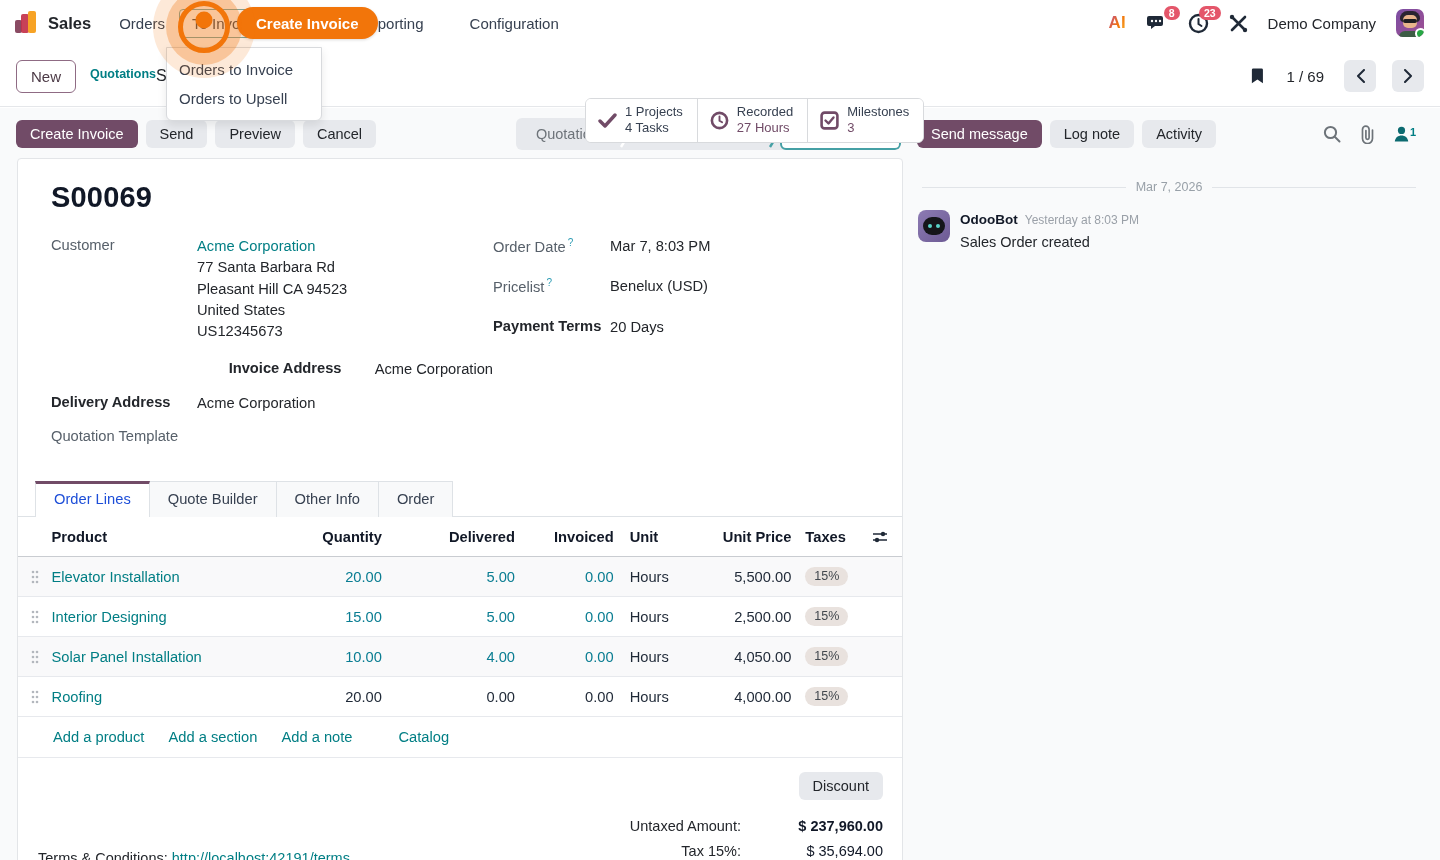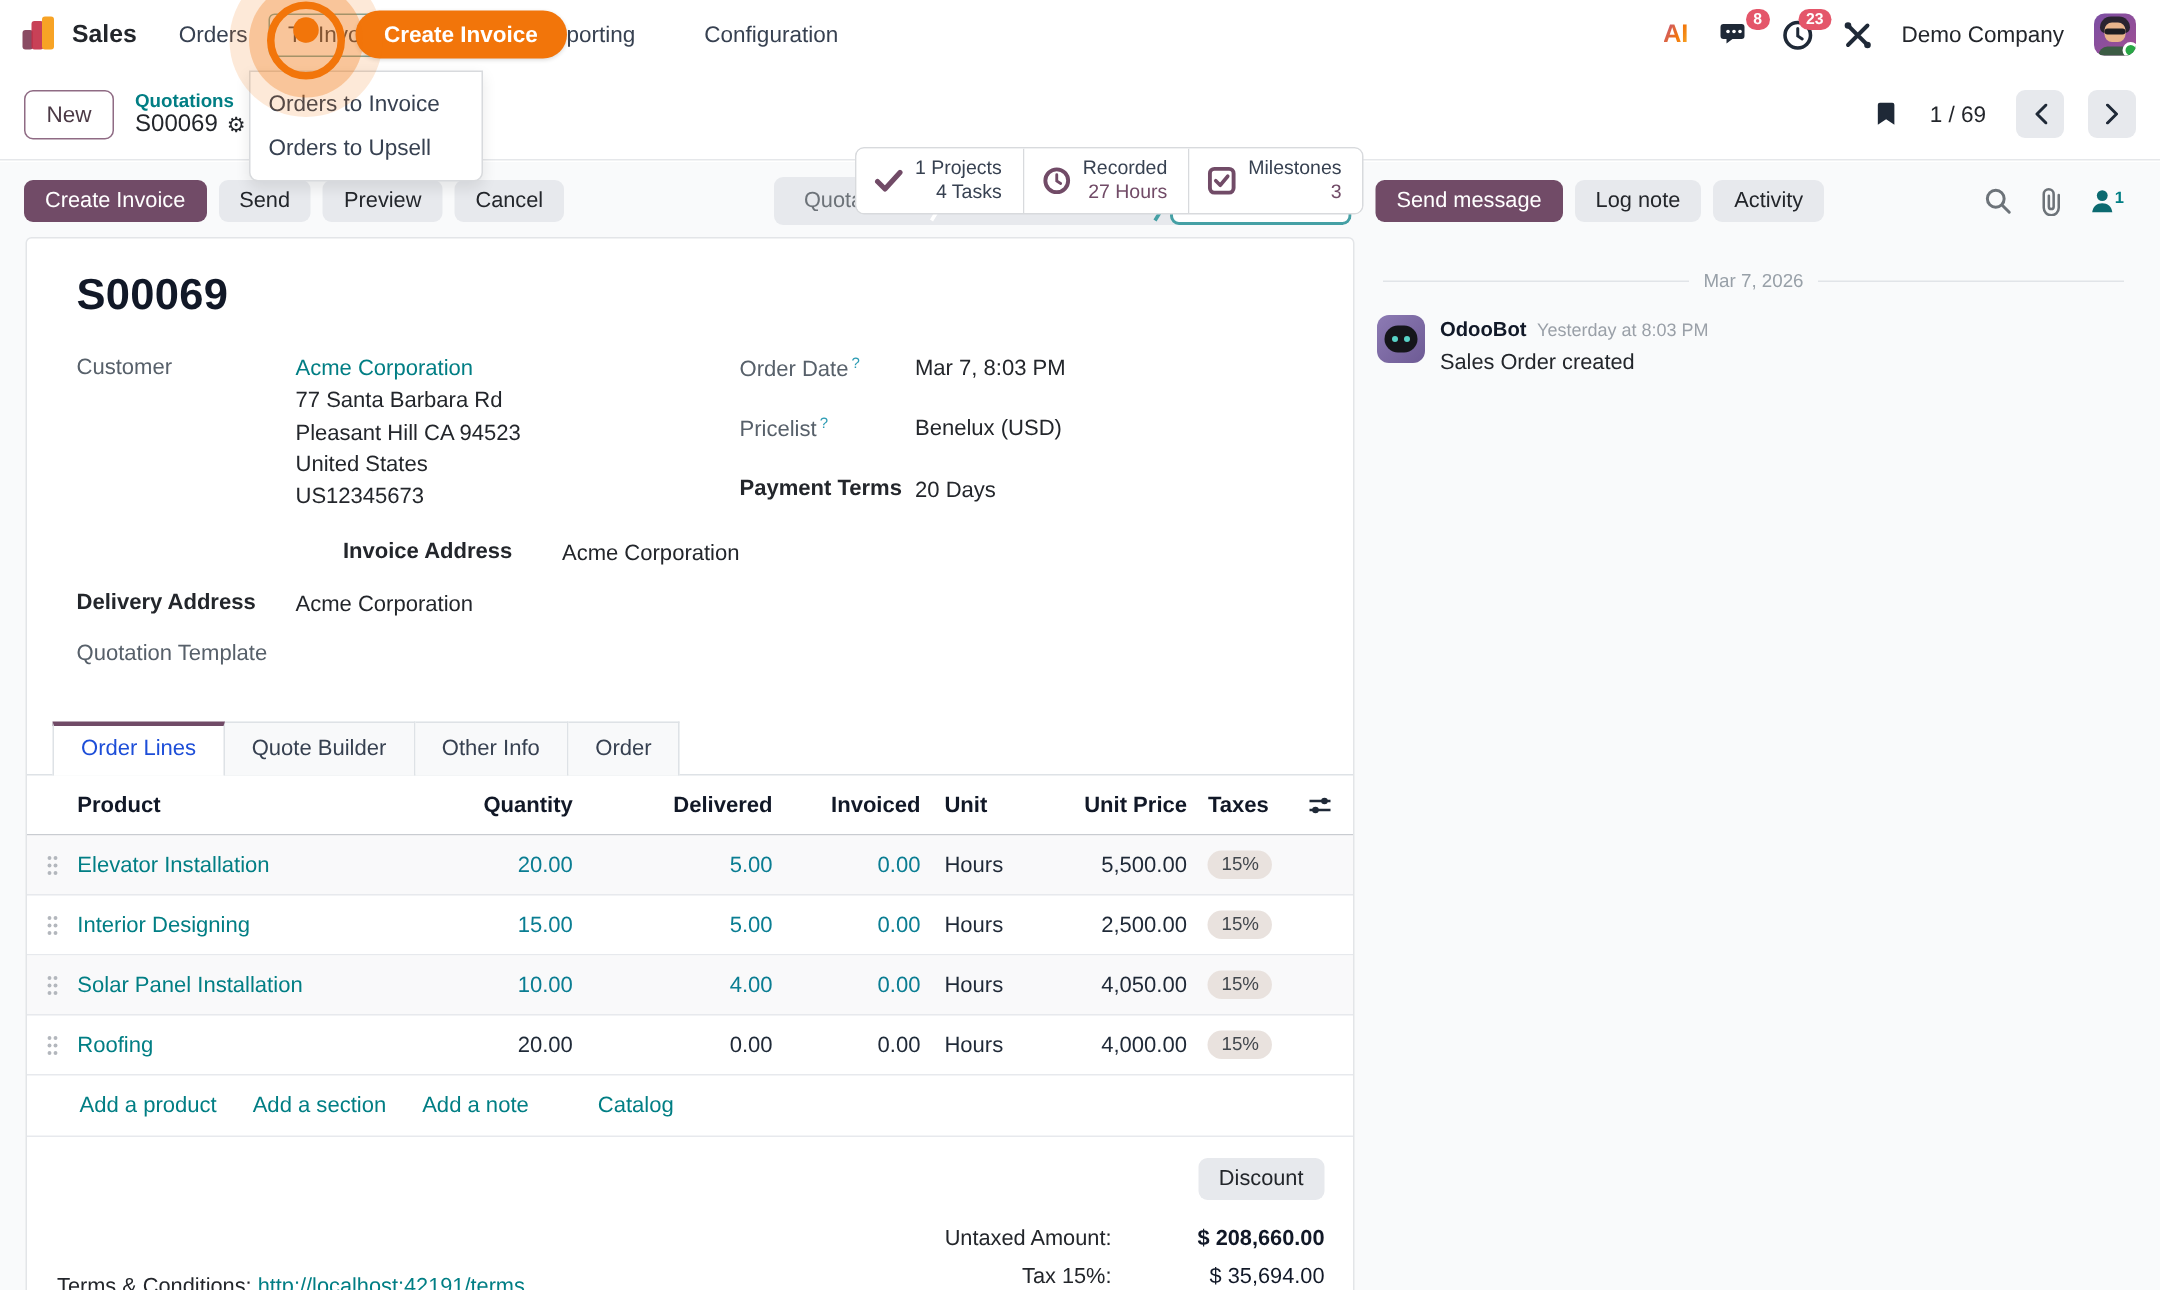--- a/index.html
+++ b/index.html
@@ -34,26 +34,26 @@
   .user-avatar .face { position:absolute; left:7px; top:6px; width:14px; height:13px; background:#e8b48c; border-radius:5px; }
   .user-avatar .glasses { position:absolute; left:7px; top:10px; width:14px; height:4px; background:#1d1d22; border-radius:2px; }
   .user-avatar .shirt { position:absolute; left:3px; bottom:-2px; width:22px; height:8px; background:#3c5c44; border-radius:6px 6px 0 0; }
   .online-dot { position:absolute; right:-2px; bottom:-2px; width:11px; height:11px; background:#28a745; border:2px solid #fff; border-radius:50%; }
 
   
   .control-panel { position:absolute; left:0; top:46px; width:1440px; height:61px; background:#fff;
     border-bottom:1px solid #e5e7ea; display:flex; align-items:center; z-index:5; }
   .btn-new { margin-left:16px; padding:7px 14px; font-size:15px; font-weight:500; color:#4c3a46;
     background:#fff; border:1px solid #8f6b84; border-radius:6px; cursor:pointer; }
-  .crumbs { margin-left:14px; display:flex; flex-direction:column; justify-content:center; line-height:1.15; }
+  .crumbs { margin-left:14px; display:flex; flex-direction:row; justify-content:center; line-height:1.15; }
   .crumb-parent { font-size:12.5px; font-weight:700; color:#017e84; cursor:pointer; }
   .crumb-current { font-size:16px; color:#23262b; display:flex; align-items:center; gap:6px; }
   .gear-glyph { font-size:14px; color:#23262b; cursor:pointer; }
-  .stat-buttons { position:absolute; left:570px; top:52px; display:flex; border:1px solid #d8dadd;
-    border-radius:6px; overflow:hidden; background:#fff;text-align:right; }
+  .stat-buttons { position:absolute; left:585px; top:52px; display:flex; border:1px solid #d8dadd;
+    border-radius:6px; overflow:hidden; background:#fff; }
   .stat-btn { display:flex; align-items:center; gap:8px; padding:5px 14px 5px 12px; cursor:pointer;
     border-right:1px solid #d8dadd; background:#fff; }
   .stat-btn:last-child { border-right:none; }
   .stat-text { display:flex; flex-direction:column; line-height:1.25; font-size:13px; }
   .stat-line1 { color:#374151; }
   .stat-line2 { color:#374151; }
   .stat-line2.accent { color:#714b67; font-weight:500; }
   .cp-right { margin-left:auto; display:flex; align-items:center; gap:14px; padding-right:16px; }
   .pager-text { font-size:15px; color:#23262b; margin:0 6px; }
   .pager-btn { width:32px; height:32px; background:#e7e9ed; border:none; border-radius:6px;
@@ -480,21 +480,21 @@
         <div class="discount-wrap">
           <button class="btn btn-secondary">Discount</button>
         </div>
         <div class="terms-line">
           <span>Terms &amp; Conditions:</span>
           <span class="link">http://localhost:42191/terms</span>
         </div>
         <div class="totals">
           <div class="t-row">
             <span class="t-label">Untaxed Amount:</span>
-            <span class="t-value bold">$ 208,660.00</span>
+            <span class="t-value bold">$ 237,960.00</span>
           </div>
           <div class="t-row">
             <span class="t-label">Tax 15%:</span>
             <span class="t-value">$ 35,694.00</span>
           </div>
 
         </div>
       </div>
     </div>
   </div>

